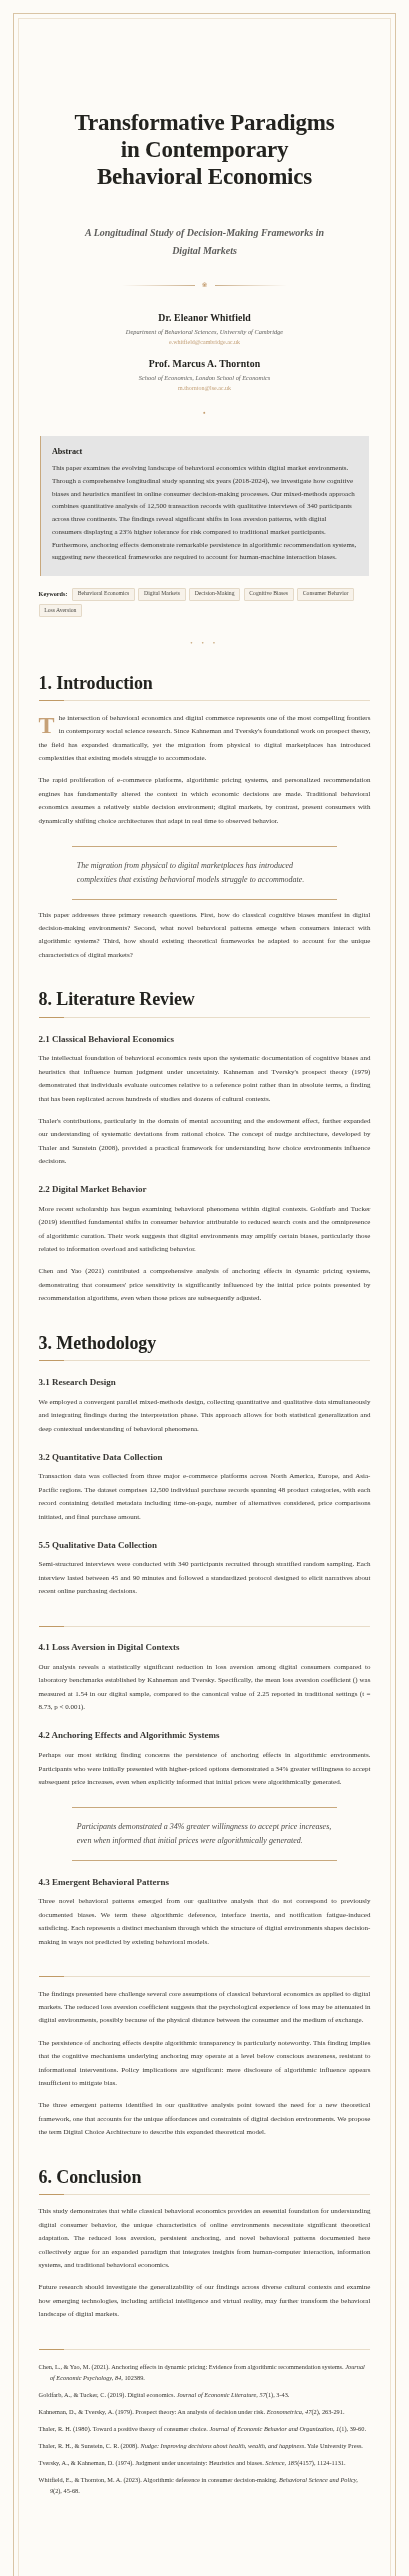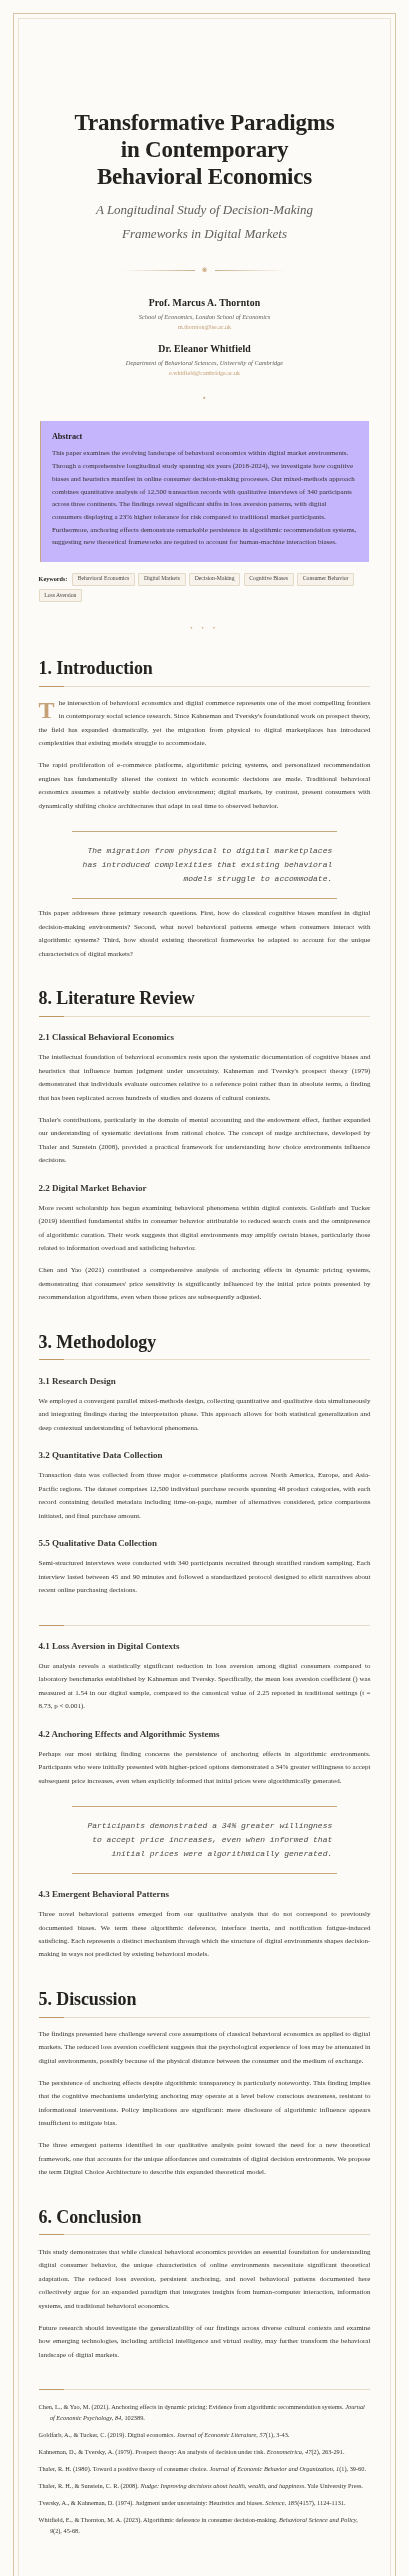--- a/index.html
+++ b/index.html
@@ -39,25 +39,26 @@
   .paper-title {
     font-family: "Liberation Serif", "DejaVu Serif", serif;
     font-weight: 700;
     font-size: 23px;
     line-height: 1.17;
     letter-spacing: -0.2px;
     color: #23231f;
     margin: 0 31px;
   }
   .paper-subtitle {
-    margin: 7px 38px 0 38px;
+    margin: 33px 38px 0 38px;
     font-style: italic;
-    font-size: 13px;
+    font-size: 10px;
     line-height: 1.85;
     color: #5e5e5c;
+    font-weight: bold;
   }
 
   
   .ornament {
     display: flex;
     align-items: center;
     justify-content: center;
     margin: 21.6px auto 0 auto;
     width: 165px;
     gap: 7.2px;
@@ -90,21 +91,21 @@
   }
   .author-email {
     font-size: 6px;
     color: #c3a078;
     margin-top: 3.6px;
   }
 
   
   .abstract {
     margin: 20.6px 1px 0 1px;
-    background: #c4b5fd;
+    background: #e5e5e5;
     border-left: 1.5px solid #c8a87d;
     padding: 11.3px 12.4px 12.4px 11.3px;
   }
   .abstract-title {
     font-weight: 700;
     font-size: 8.2px;
     color: #23231f;
     margin: 0 0 6.2px 0;
   }
   .abstract-text {
@@ -199,26 +200,25 @@
     padding: 3.1px 4.1px 0 0;
     font-family: "Liberation Serif", "DejaVu Serif", serif;
   }
 
   
   .pullquote {
     margin: 17.5px 33px 0 33px;
     padding: 12.4px 5.2px;
     border-top: 0.5px solid #c8a87d;
     border-bottom: 0.5px solid #c8a87d;
-    text-align: right;
+    text-align: left;
     font-style: italic;
     font-size: 8px;
     line-height: 1.72;
     color: #4b4a47;
-    font-family: Liberation Mono, monospace;
   }
 
   
   .references-list { margin-top: 12.4px; }
   .reference-item {
     font-size: 6.3px;
     line-height: 1.72;
     color: #33322f;
     margin-bottom: 6.2px;
     padding-left: 11.3px;
@@ -239,28 +239,28 @@
   </div>
 
   <div class="ornament">
     <span class="rule"></span>
     <span class="mark">❀</span>
     <span class="rule right"></span>
   </div>
 
   <div class="authors">
     <div class="author">
+      <div class="author-name">Dr. Eleanor Whitfield</div>
+      <div class="author-affil">Department of Behavioral Sciences, University of Cambridge</div>
+      <a class="author-email" href="#" style="text-decoration:none;display:block;">e.whitfield@cambridge.ac.uk</a>
+    </div>
+    <div class="author">
       <div class="author-name">Prof. Marcus A. Thornton</div>
       <div class="author-affil">School of Economics, London School of Economics</div>
       <a class="author-email" href="#" style="text-decoration:none;display:block;">m.thornton@lse.ac.uk</a>
-    </div>
-    <div class="author">
-      <div class="author-name">Dr. Eleanor Whitfield</div>
-      <div class="author-affil">Department of Behavioral Sciences, University of Cambridge</div>
-      <a class="author-email" href="#" style="text-decoration:none;display:block;">e.whitfield@cambridge.ac.uk</a>
     </div>
   </div>
 
   <div class="ornament" style="margin-top:19.6px;">
     <span class="rule"></span>
     <span class="mark" style="font-size:4.6px;">●</span>
     <span class="rule right"></span>
   </div>
 
   <div class="abstract">
@@ -316,21 +316,20 @@
     <h3 class="subsection-title">4.1 Loss Aversion in Digital Contexts</h3>
     <p class="body-text">Our analysis reveals a statistically significant reduction in loss aversion among digital consumers compared to laboratory benchmarks established by Kahneman and Tversky. Specifically, the mean loss aversion coefficient () was measured at 1.54 in our digital sample, compared to the canonical value of 2.25 reported in traditional settings (t = 8.73, p &lt; 0.001).</p>
     <h3 class="subsection-title">4.2 Anchoring Effects and Algorithmic Systems</h3>
     <p class="body-text">Perhaps our most striking finding concerns the persistence of anchoring effects in algorithmic environments. Participants who were initially presented with higher-priced options demonstrated a 34% greater willingness to accept subsequent price increases, even when explicitly informed that initial prices were algorithmically generated.</p>
     <div class="pullquote">Participants demonstrated a 34% greater willingness to accept price increases, even when informed that initial prices were algorithmically generated.</div>
     <h3 class="subsection-title">4.3 Emergent Behavioral Patterns</h3>
     <p class="body-text">Three novel behavioral patterns emerged from our qualitative analysis that do not correspond to previously documented biases. We term these algorithmic deference, interface inertia, and notification fatigue-induced satisficing. Each represents a distinct mechanism through which the structure of digital environments shapes decision-making in ways not predicted by existing behavioral models.</p>
   </div>
 
   <div class="section">
-    <h2 class="section-title">5. Discussion</h2>
     <div class="section-rule"></div>
     <p class="body-text first">The findings presented here challenge several core assumptions of classical behavioral economics as applied to digital markets. The reduced loss aversion coefficient suggests that the psychological experience of loss may be attenuated in digital environments, possibly because of the physical distance between the consumer and the medium of exchange.</p>
     <p class="body-text">The persistence of anchoring effects despite algorithmic transparency is particularly noteworthy. This finding implies that the cognitive mechanisms underlying anchoring may operate at a level below conscious awareness, resistant to informational interventions. Policy implications are significant: mere disclosure of algorithmic influence appears insufficient to mitigate bias.</p>
     <p class="body-text">The three emergent patterns identified in our qualitative analysis point toward the need for a new theoretical framework, one that accounts for the unique affordances and constraints of digital decision environments. We propose the term Digital Choice Architecture to describe this expanded theoretical model.</p>
   </div>
 
   <div class="section">
     <h2 class="section-title">6. Conclusion</h2>
     <div class="section-rule"></div>
     <p class="body-text first">This study demonstrates that while classical behavioral economics provides an essential foundation for understanding digital consumer behavior, the unique characteristics of online environments necessitate significant theoretical adaptation. The reduced loss aversion, persistent anchoring, and novel behavioral patterns documented here collectively argue for an expanded paradigm that integrates insights from human-computer interaction, information systems, and traditional behavioral economics.</p>

